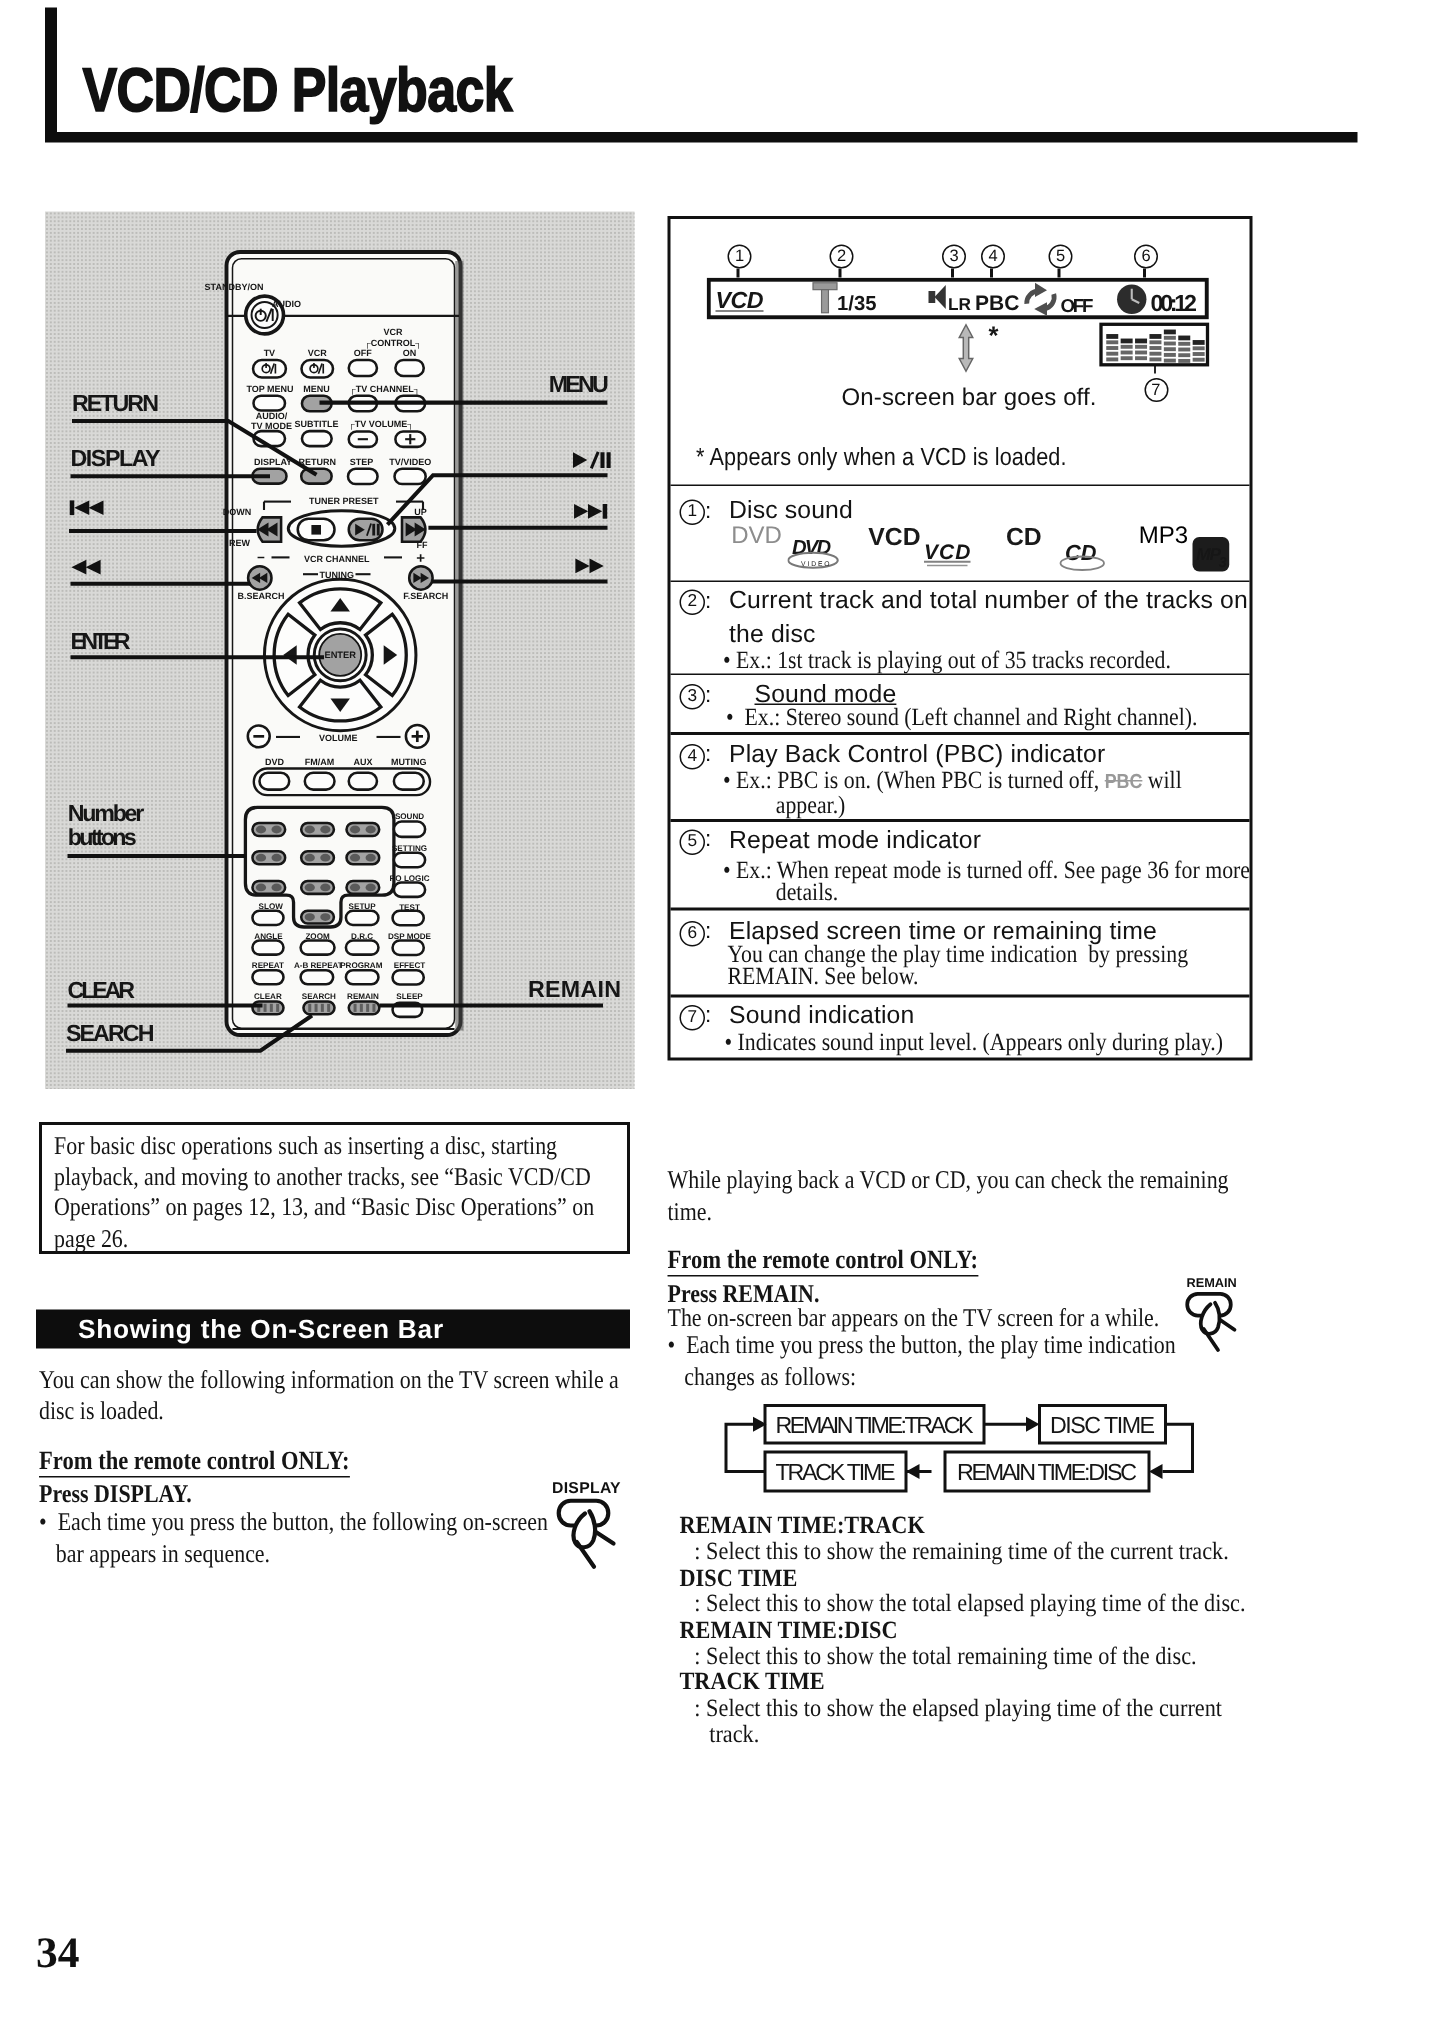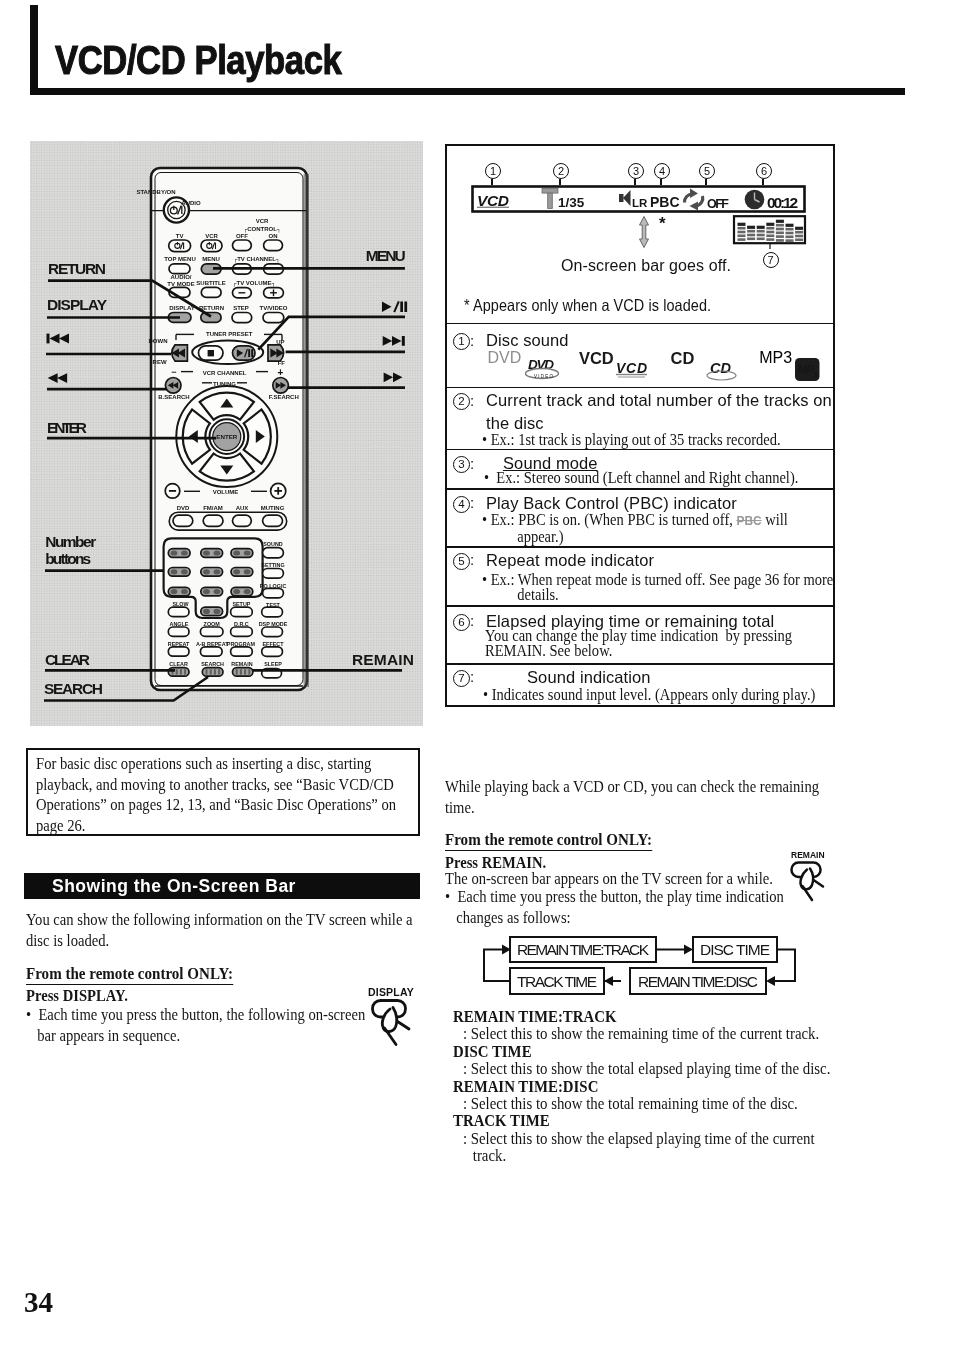--- a/index.html
+++ b/index.html
@@ -413,25 +413,25 @@
 <div class="abs" style="left:6px;top:349.7px;width:15px;height:15px;border:1.4px solid #111;border-radius:50%;font-size:11.5px;line-height:15px;text-align:center;">4</div>
 <div class="abs" style="left:23px;top:348.2px;font-size:15px;">:</div>
 <div class="abs hd" style="left:39px;top:347.7px;">Play Back Control (PBC) indicator</div>
 <div class="abs serif" style="left:35.1px;top:365.9px;font-size:16.5px;line-height:15.9px;white-space:nowrap;transform:scaleX(0.88);transform-origin:0 0;">• Ex.: PBC is on. (When PBC is turned off, <span style="color:#999;font-weight:bold;text-decoration:line-through;font-family:'Liberation Sans',sans-serif;font-size:13.5px;">PBC</span> will<br><span style="margin-left:40px;">appear.)</span></div>
 <div class="abs" style="left:6px;top:406.6px;width:15px;height:15px;border:1.4px solid #111;border-radius:50%;font-size:11.5px;line-height:15px;text-align:center;">5</div>
 <div class="abs" style="left:23px;top:405.1px;font-size:15px;">:</div>
 <div class="abs hd" style="left:39px;top:404.6px;">Repeat mode indicator</div>
 <div class="abs serif" style="left:35.1px;top:425.8px;font-size:16.5px;line-height:15.1px;white-space:nowrap;transform:scaleX(0.88);transform-origin:0 0;">• Ex.: When repeat mode is turned off. See page 36 for more<br><span style="margin-left:40px;">details.</span></div>
 <div class="abs" style="left:6px;top:467.7px;width:15px;height:15px;border:1.4px solid #111;border-radius:50%;font-size:11.5px;line-height:15px;text-align:center;">6</div>
 <div class="abs" style="left:23px;top:466.2px;font-size:15px;">:</div>
-<div class="abs hd" style="left:39px;top:465.7px;">Elapsed playing time or remaining total</div>
+<div class="abs hd" style="left:39px;top:465.7px;">Elapsed screen time or remaining time</div>
 <div class="abs serif" style="left:38.1px;top:483.0px;font-size:16.5px;line-height:14.8px;white-space:nowrap;transform:scaleX(0.88);transform-origin:0 0;">You can change the play time indication&nbsp; by pressing<br>REMAIN. See below.</div>
 <div class="abs" style="left:6px;top:523.5px;width:15px;height:15px;border:1.4px solid #111;border-radius:50%;font-size:11.5px;line-height:15px;text-align:center;">7</div>
 <div class="abs" style="left:23px;top:522.0px;font-size:15px;">:</div>
-<div class="abs hd" style="left:39px;top:521.5px;margin-left:41px;">Sound indication</div>
+<div class="abs hd" style="left:39px;top:521.5px;">Sound indication</div>
 <div class="abs serif" style="left:36.0px;top:539.7px;font-size:16.5px;line-height:18.0px;white-space:nowrap;transform:scaleX(0.88);transform-origin:0 0;">• Indicates sound input level. (Appears only during play.)</div>
 
 </div>
 <div class="abs" style="left:26px;top:748px;width:390px;height:84px;border:2px solid #111;"></div>
 <div class="abs serif" style="left:36px;top:754px;transform:scaleX(0.86);transform-origin:0 0;white-space:nowrap;">
 For basic disc operations such as inserting a disc, starting<br>
 playback, and moving to another tracks, see “Basic VCD/CD<br>
 Operations” on pages 12, 13, and “Basic Disc Operations” on<br>
 page 26.</div>
 <div class="abs bar" style="left:24px;top:873px;width:396px;height:26px;line-height:26px;padding-left:28px;box-sizing:border-box;">Showing the On-Screen Bar</div>

